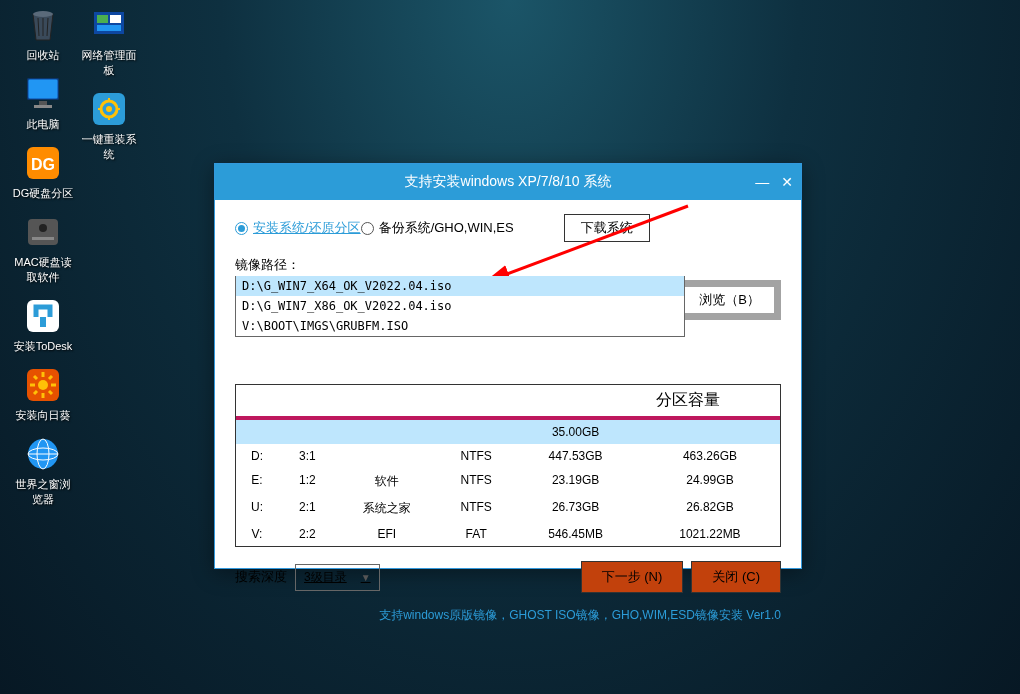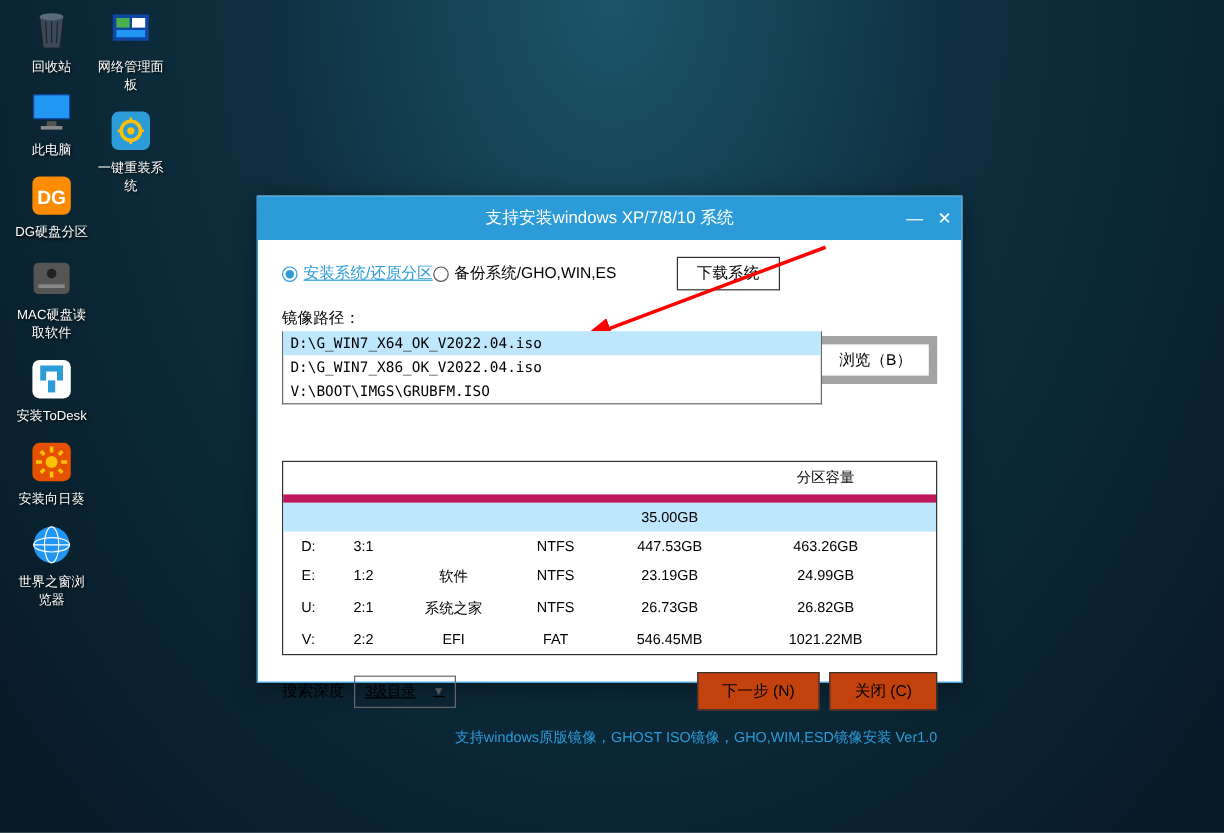--- a/index.html
+++ b/index.html
@@ -43,30 +43,30 @@
 
     .dropdown-list {
       position: absolute; left: 20px; top: 112px; width: 450px;
       border: 1px solid #666; border-top: none; background: #fff; z-index: 5;
       font-family: "SimSun", monospace; font-size: 12px;
     }
     .dropdown-list .item { padding: 3px 6px; cursor: pointer; }
     .dropdown-list .item.selected { background: #bee6fd; }
 
     .table { border: 1px solid #333; margin-top: 8px; width: 100%; }
-    .table-header { display: flex; font-size: 12px; border-bottom: 7px solid #be185d; }
+    .table-header { display: flex; font-size: 16px; border-bottom: 4px solid #be185d; }
     .th, .td { padding: 5px 4px; text-align: center; }
     .col-drive { width: 42px; }
     .col-idx { width: 50px; }
     .col-name { width: 100px; }
     .col-fmt { width: 70px; }
     .col-used { width: 120px; }
     .col-cap { width: 140px; }
     .th.col-cap { border-left: none; }
-    .table-body .row { display: flex; font-size: 12px; }
+    .table-body .row { display: flex; font-size: 12px; justify-content: space-between; }
     .table-body .row.hl { background: #bee6fd; }
 
     .bottom-row { display: flex; align-items: center; margin-top: 14px; gap: 8px; }
     .search-label { font-size: 13px; }
     .select-box { border: 1px solid #666; padding: 4px 8px; font-size: 12px; display: flex; align-items: center; gap: 14px; cursor: pointer; text-decoration: underline; }
     .select-box .tri2 { color: #555; font-size: 10px; }
     .spacer { flex: 1; }
     .action-btn { border: 1px solid #333; padding: 6px 20px; font-size: 13px; background: #c2410c; cursor: pointer; }
 
     .footer-text { text-align: right; color: #2C9CD8; font-size: 12px; margin-top: 14px; }

